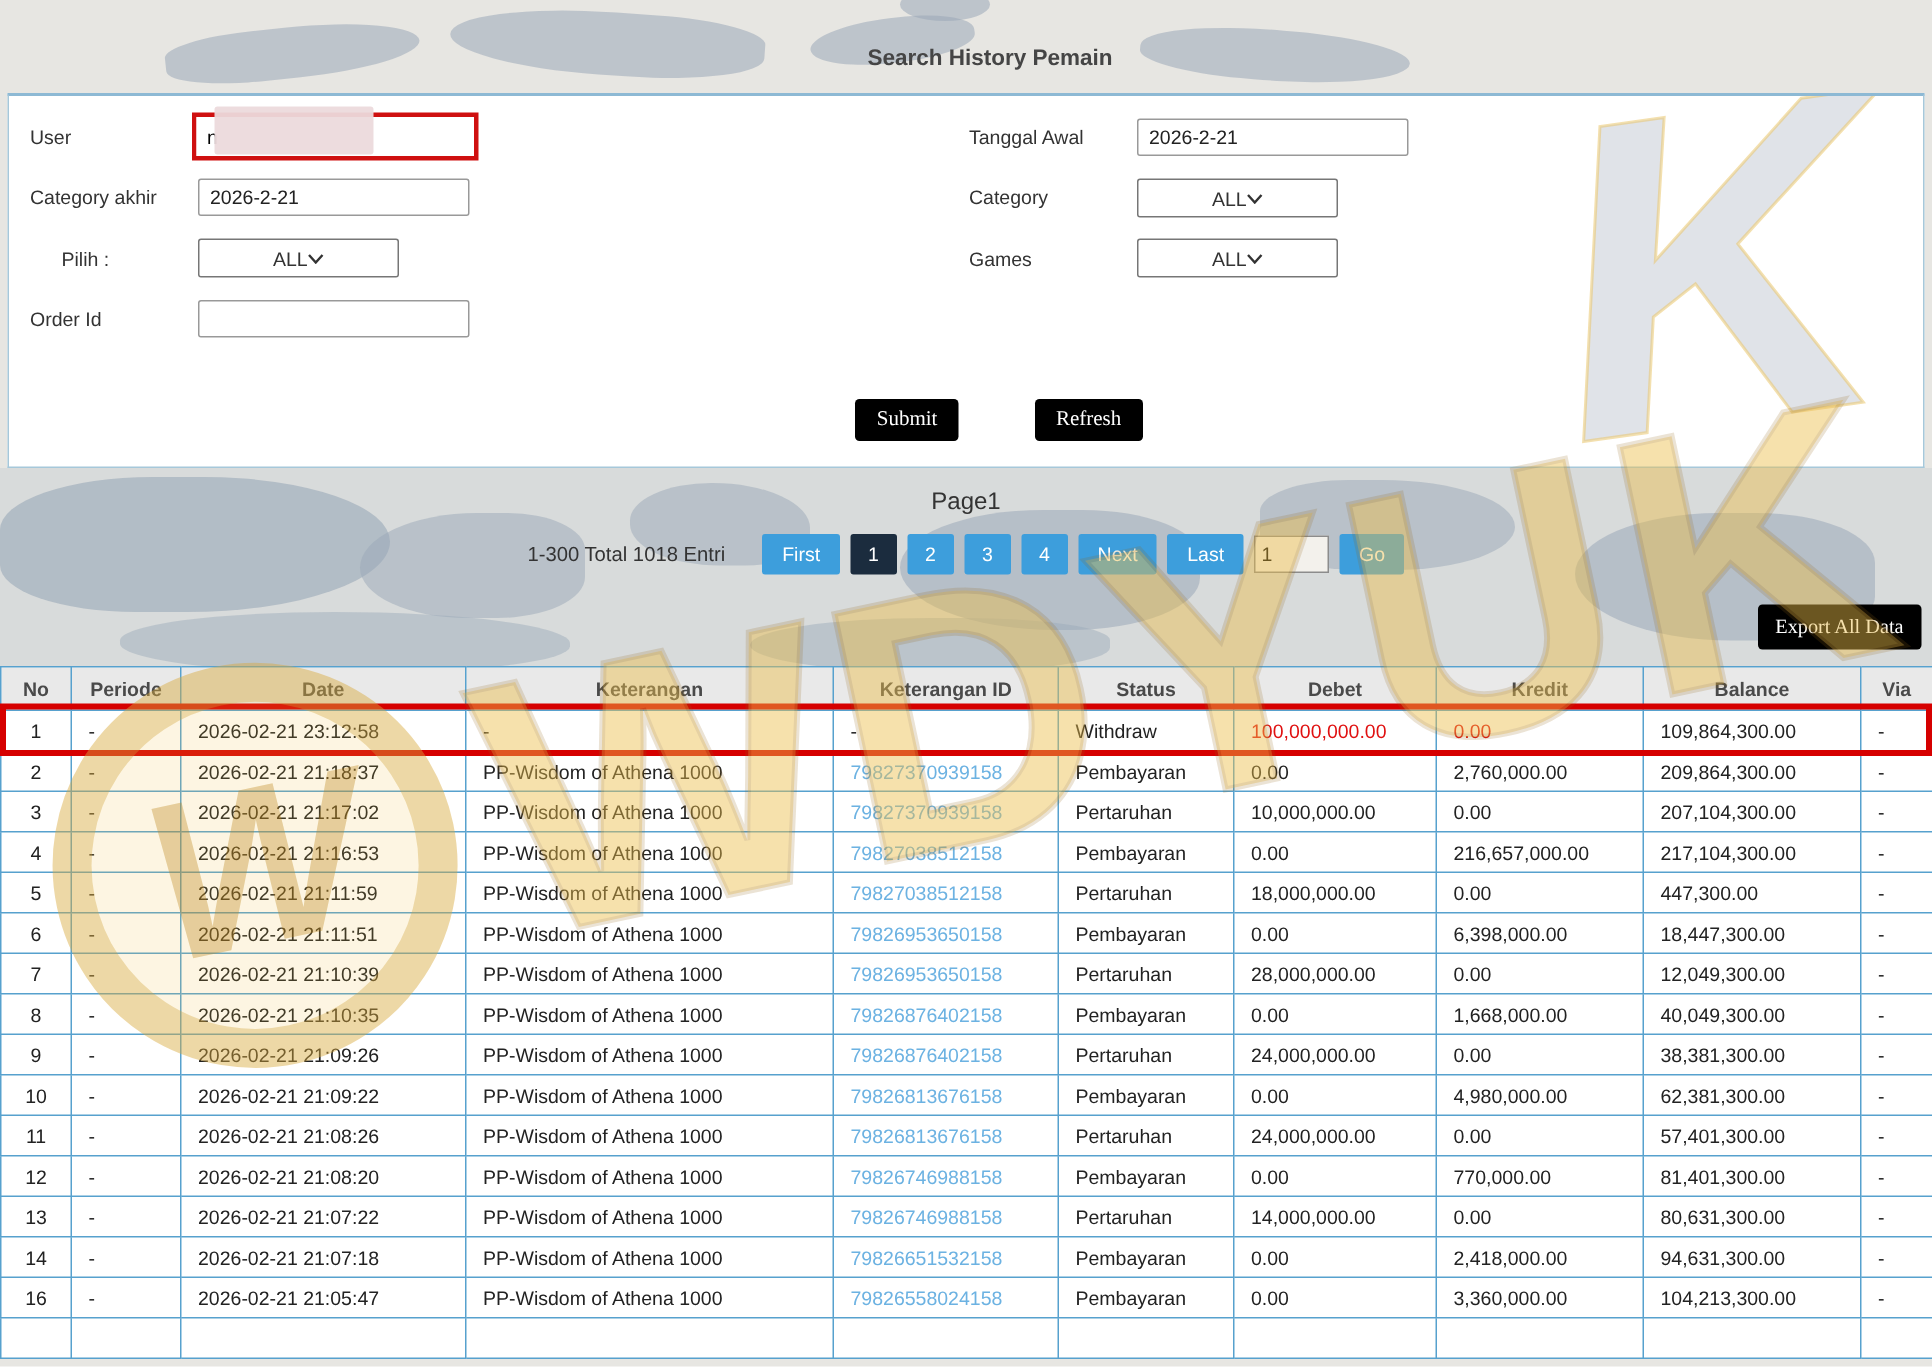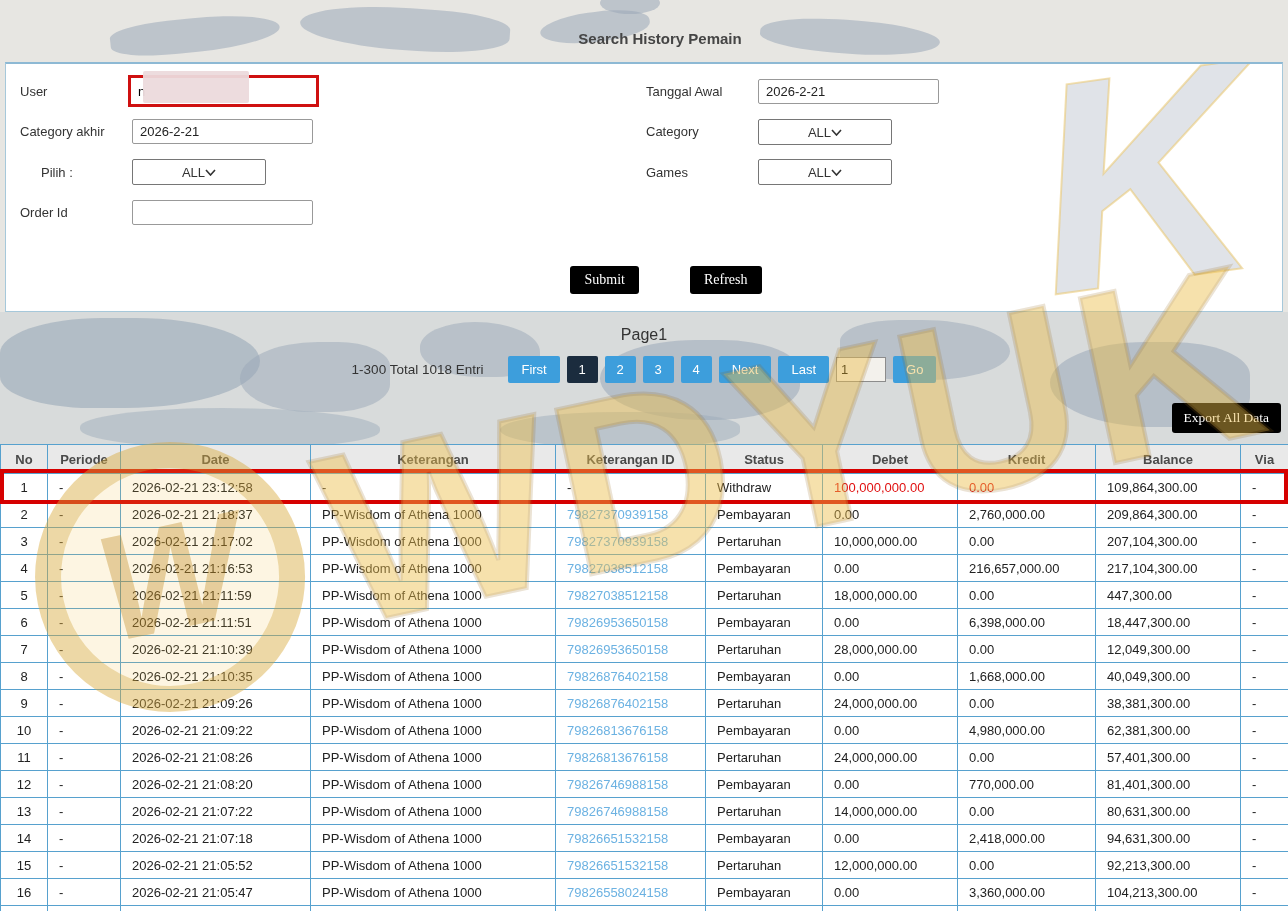--- a/index.html
+++ b/index.html
@@ -391,32 +391,20 @@
         <td>2026-02-21 21:07:18</td>
         <td>PP-Wisdom of Athena 1000</td>
         <td class="link">79826651532158</td>
         <td>Pembayaran</td>
         <td>0.00</td>
         <td>2,418,000.00</td>
         <td>94,631,300.00</td>
         <td>-</td>
       </tr>
       <tr>
-        <td class="center">15</td>
-        <td>-</td>
-        <td>2026-02-21 21:05:52</td>
-        <td>PP-Wisdom of Athena 1000</td>
-        <td class="link">79826651532158</td>
-        <td>Pertaruhan</td>
-        <td>12,000,000.00</td>
-        <td>0.00</td>
-        <td>92,213,300.00</td>
-        <td>-</td>
-      </tr>
-      <tr>
         <td class="center">16</td>
         <td>-</td>
         <td>2026-02-21 21:05:47</td>
         <td>PP-Wisdom of Athena 1000</td>
         <td class="link">79826558024158</td>
         <td>Pembayaran</td>
         <td>0.00</td>
         <td>3,360,000.00</td>
         <td>104,213,300.00</td>
         <td>-</td>

